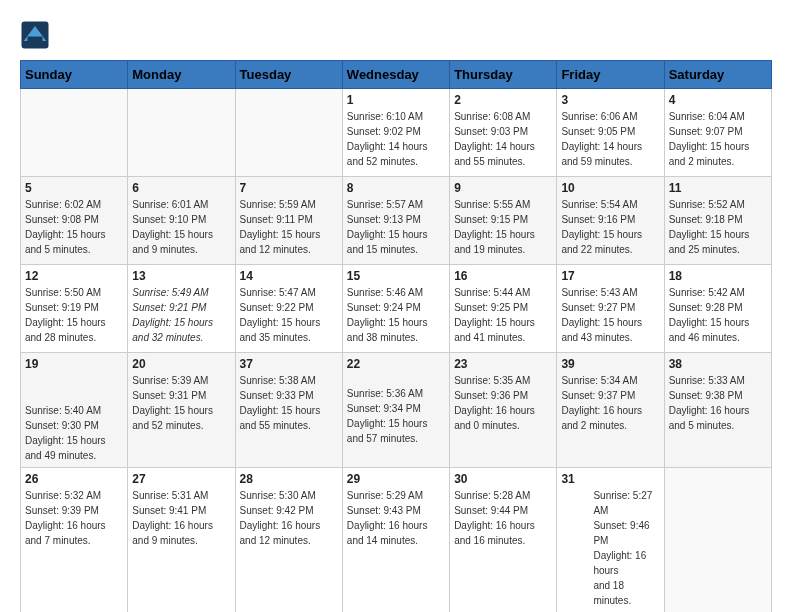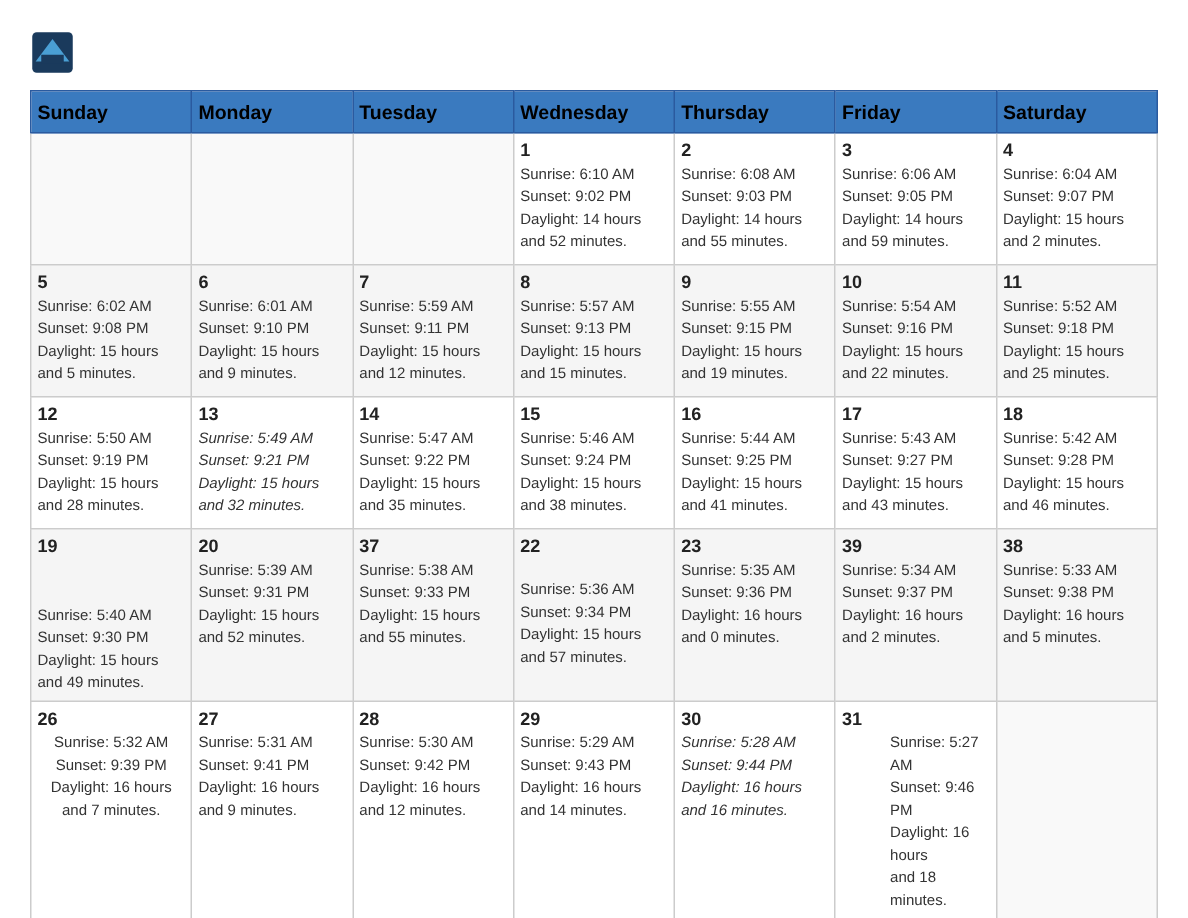--- a/index.html
+++ b/index.html
@@ -302,21 +302,21 @@
           <div class="day-num">38</div>
           <div class="day-info" style="white-space: pre-line;">Sunrise: 5:33 AM
 Sunset: 9:38 PM
 Daylight: 16 hours
 and 5 minutes.</div>
         </td>
       </tr>
       <tr>
         <td>
           <div class="day-num">26</div>
-          <div class="day-info" style="white-space: pre-line; text-align: center;">Sunrise: 5:32 AM
+          <div class="day-info" style="white-space: pre-line;">Sunrise: 5:32 AM
 Sunset: 9:39 PM
 Daylight: 16 hours
 and 7 minutes.</div>
         </td>
         <td>
           <div class="day-num">27</div>
           <div class="day-info" style="white-space: pre-line;">Sunrise: 5:31 AM
 Sunset: 9:41 PM
 Daylight: 16 hours
 and 9 minutes.</div>
@@ -330,21 +330,21 @@
         </td>
         <td>
           <div class="day-num">29</div>
           <div class="day-info" style="white-space: pre-line;">Sunrise: 5:29 AM
 Sunset: 9:43 PM
 Daylight: 16 hours
 and 14 minutes.</div>
         </td>
         <td>
           <div class="day-num">30</div>
-          <div class="day-info" style="white-space: pre-line; font-style: italic;">Sunrise: 5:28 AM
+          <div class="day-info" style="white-space: pre-line;">Sunrise: 5:28 AM
 Sunset: 9:44 PM
 Daylight: 16 hours
 and 16 minutes.</div>
         </td>
         <td>
           <div class="day-num">31</div>
           <div class="day-info" style="white-space: pre-line; margin-left: 32px;">Sunrise: 5:27 AM
 Sunset: 9:46 PM
 Daylight: 16 hours
 and 18 minutes.</div>

